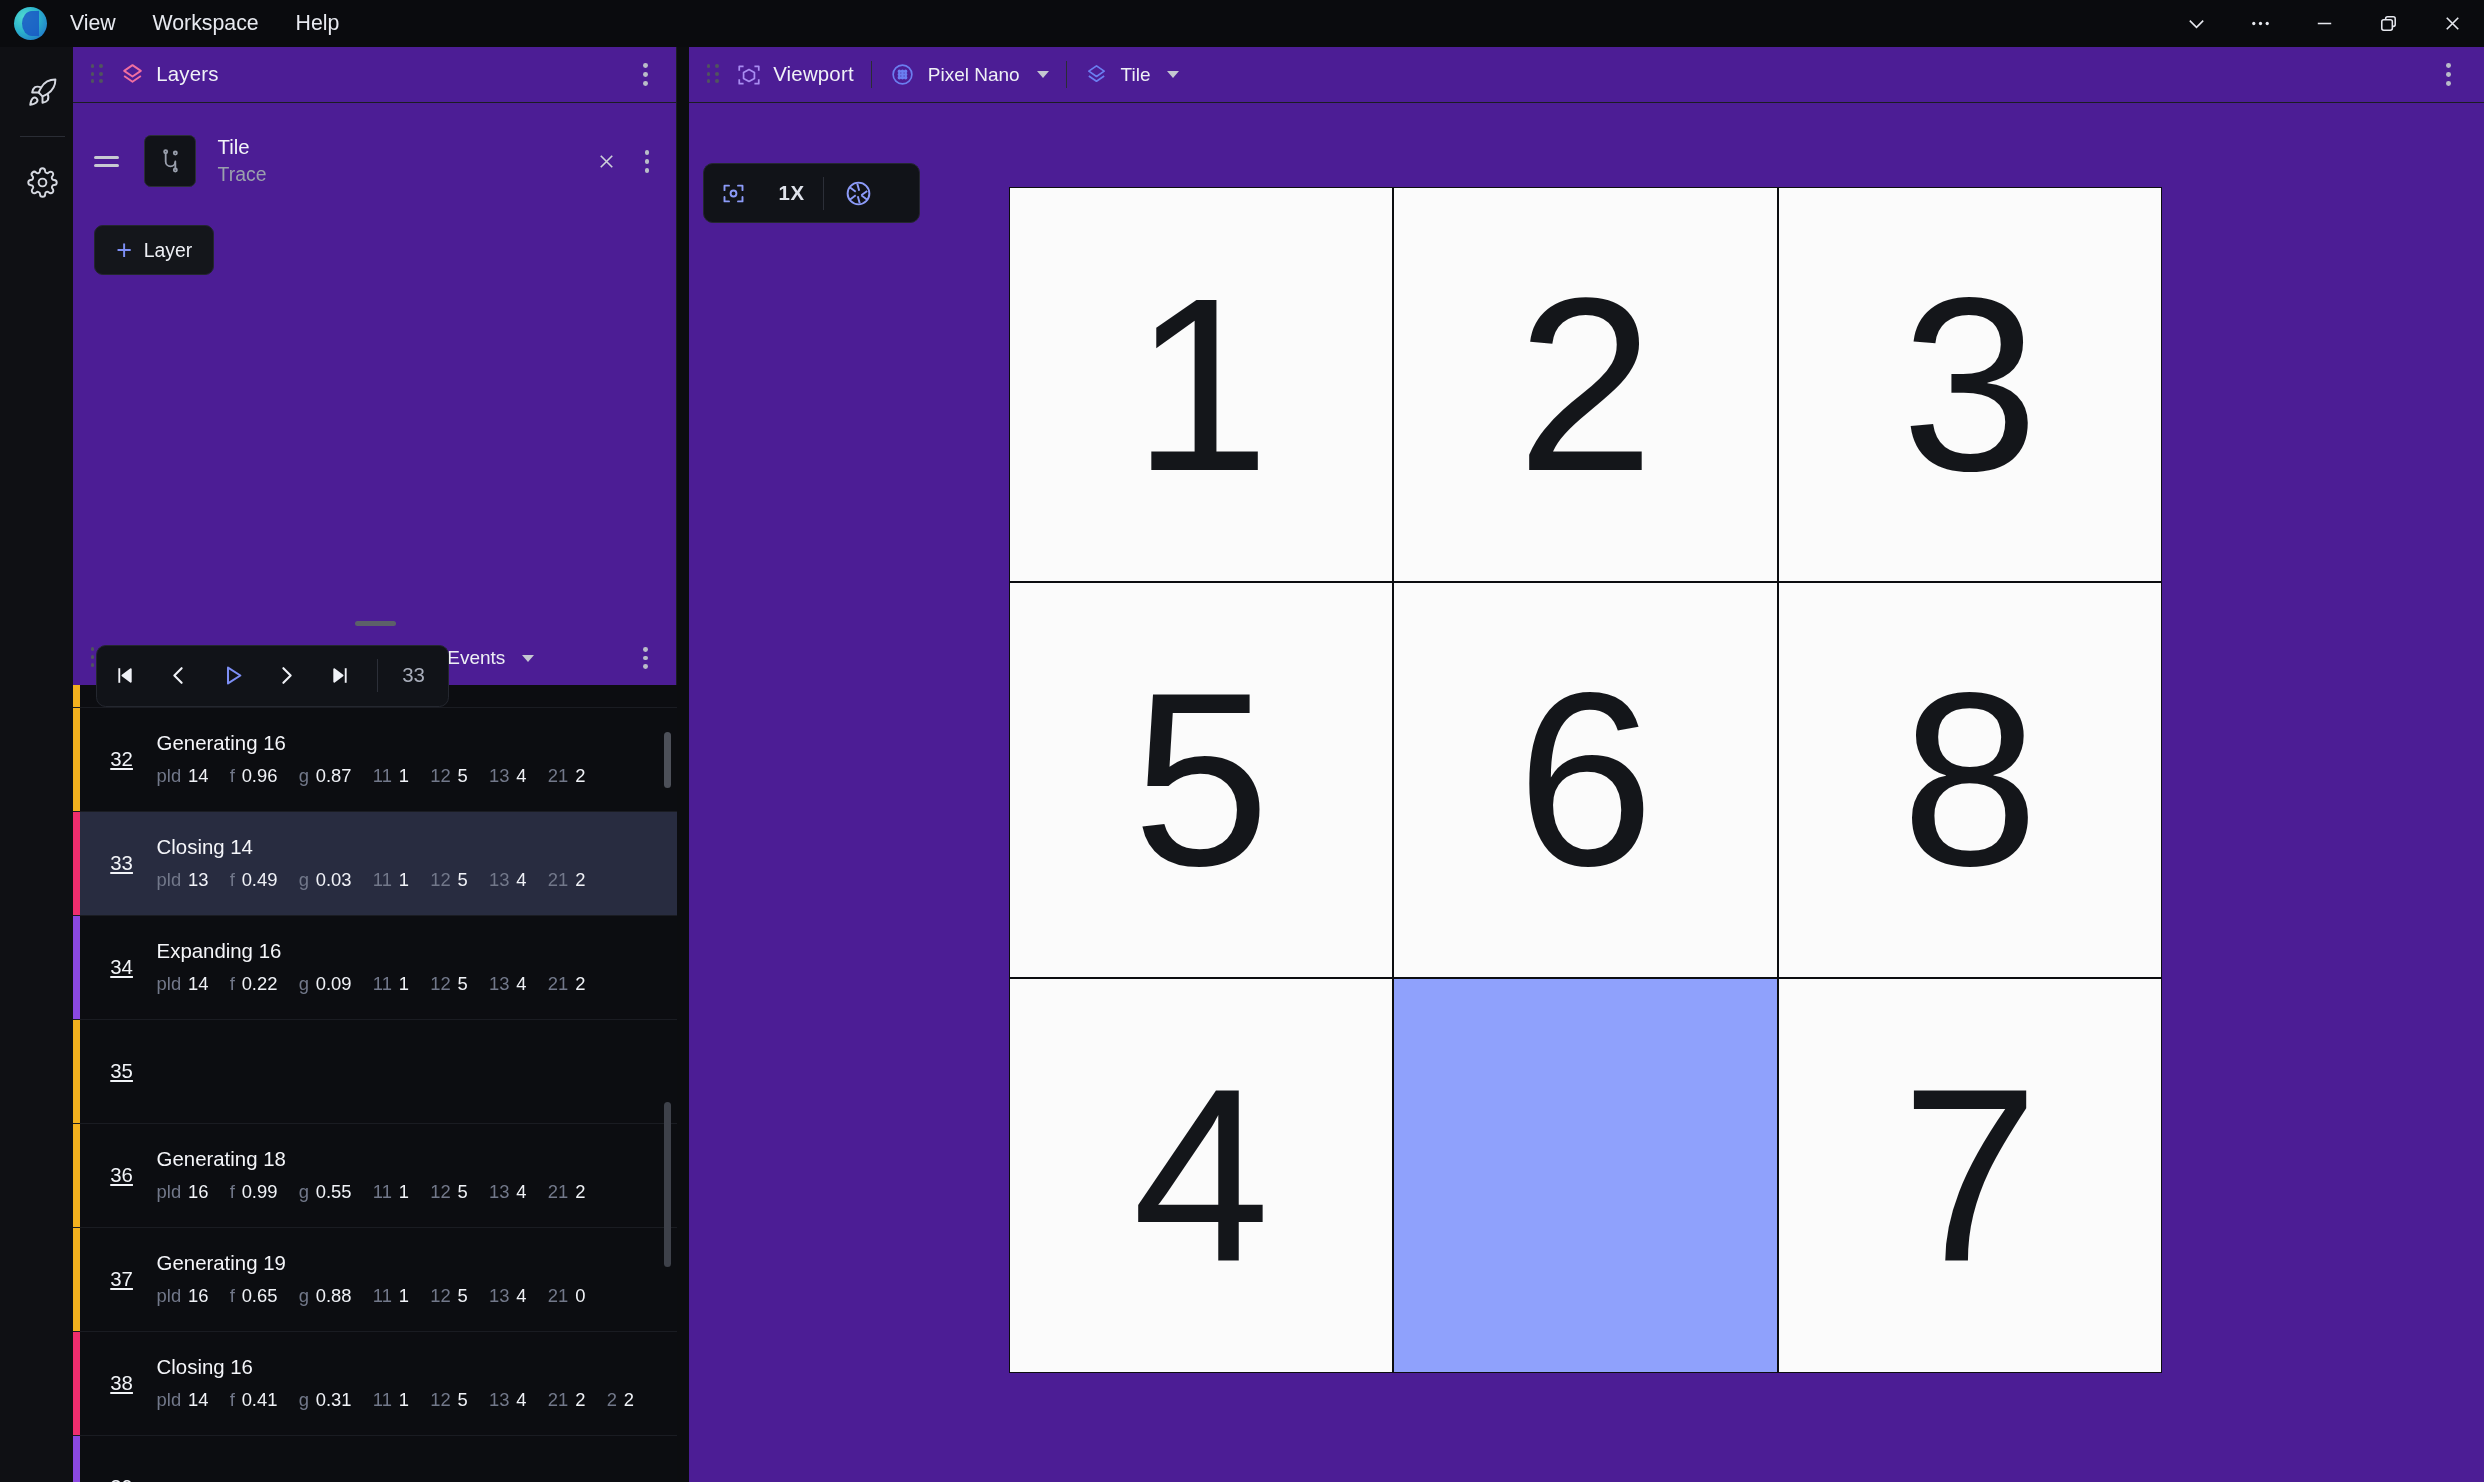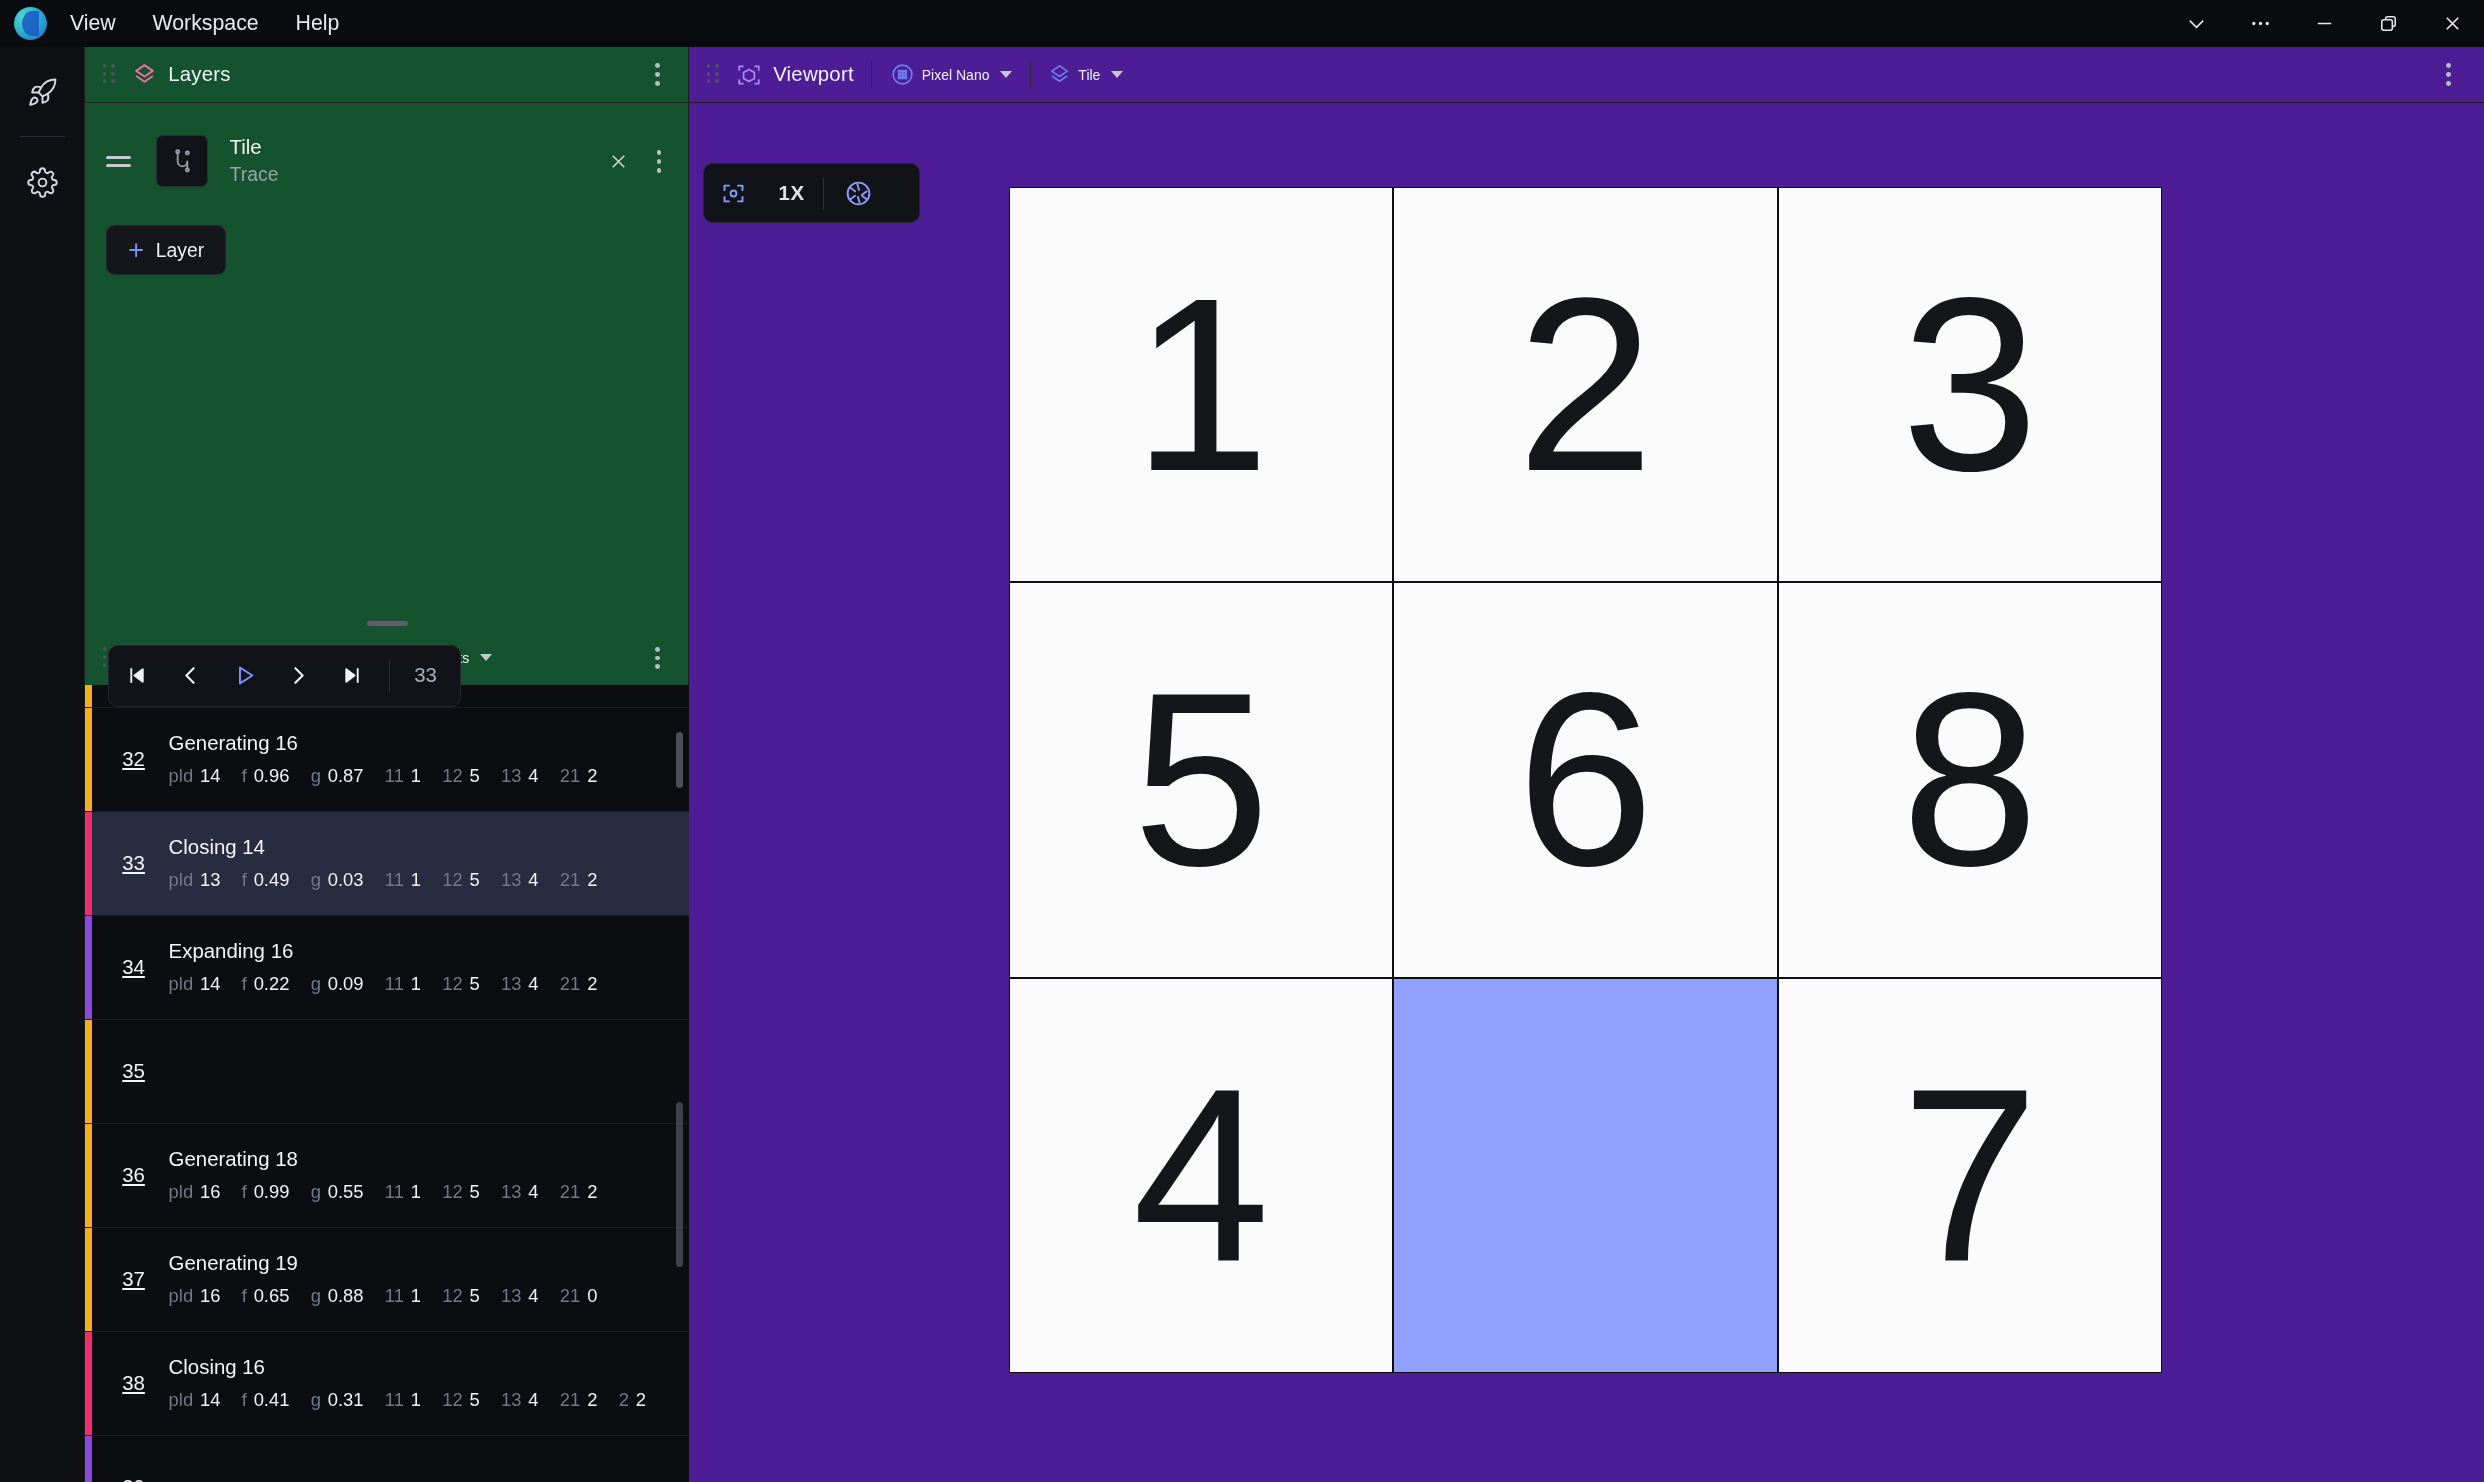--- a/index.html
+++ b/index.html
@@ -49,22 +49,22 @@
   }
   .rail-btn {
     width: 56px; height: 56px; margin-top: 17.5px;
     display: flex; align-items: center; justify-content: center;
     color: #d5d8e0; border-radius: 7.8px;
   }
   #rail-div { width: 45px; height: 1px; background: #2a2d35; margin: 15.5px 0 0 0; }
 
   
   #leftcol {
-    position: absolute; top: 47px; left: 85px; width: 604px; height: 1436px;
-    background: #14532d;
+    position: absolute; top: 47px; left: 73px; width: 604px; height: 1436px;
+    background: #4c1d95;
     border-right: 1px solid #1c1e24;
   }
 
   
   #layers-panel { position: absolute; top: 0; left: 0; width: 604px; height: 574px; }
   .panel-head {
     height: 56px; display: flex; align-items: center; padding: 0 19.4px 0 17.5px;
     border-bottom: 1px solid #1b1d23;
   }
   .grip { width: 15.5px; height: 21.3px; display: grid; grid-template-columns: 4.9px 4.9px; grid-template-rows: 4.9px 4.9px 4.9px; gap: 2.9px 3.9px; margin-right: 13.6px; }
@@ -96,21 +96,21 @@
   }
   #add-layer .plus { color:#7d8ff5; font-size:27px; line-height:1; font-weight:400; }
 
   
   #panel-resize { position:absolute; top:569px; left:0; width:604px; height:15.5px; display:flex; align-items:center; justify-content:center; }
   #panel-resize i { width: 41px; height: 4.9px; border-radius:2.9px; background:#5c6069; display:block; }
 
   
   #events-panel { position:absolute; top:584px; left:0; width:604px; height:852px; }
   #events-head { height:54px; display:flex; align-items:center; padding:0 19.4px 0 17.5px; }
-  .chip { display:flex; align-items:center; gap:7px; font-size:14px; color:#eef0f5; }
+  .chip { display:flex; align-items:center; gap:13px; font-size:19px; color:#eef0f5; }
   .chev { width:0;height:0;border-left:6.8px solid transparent;border-right:6.8px solid transparent;border-top:7.8px solid #c4c8d1; margin-left:3.9px;}
 
   #events-list {
     position:absolute; top:54px; left:0; width:604px; height:798px;
     overflow:hidden; background:#0c0d11;
   }
   .ev-row {
     position:relative; height:104px; display:flex; align-items:center;
     border-bottom:1px solid #1a1c22;
   }

